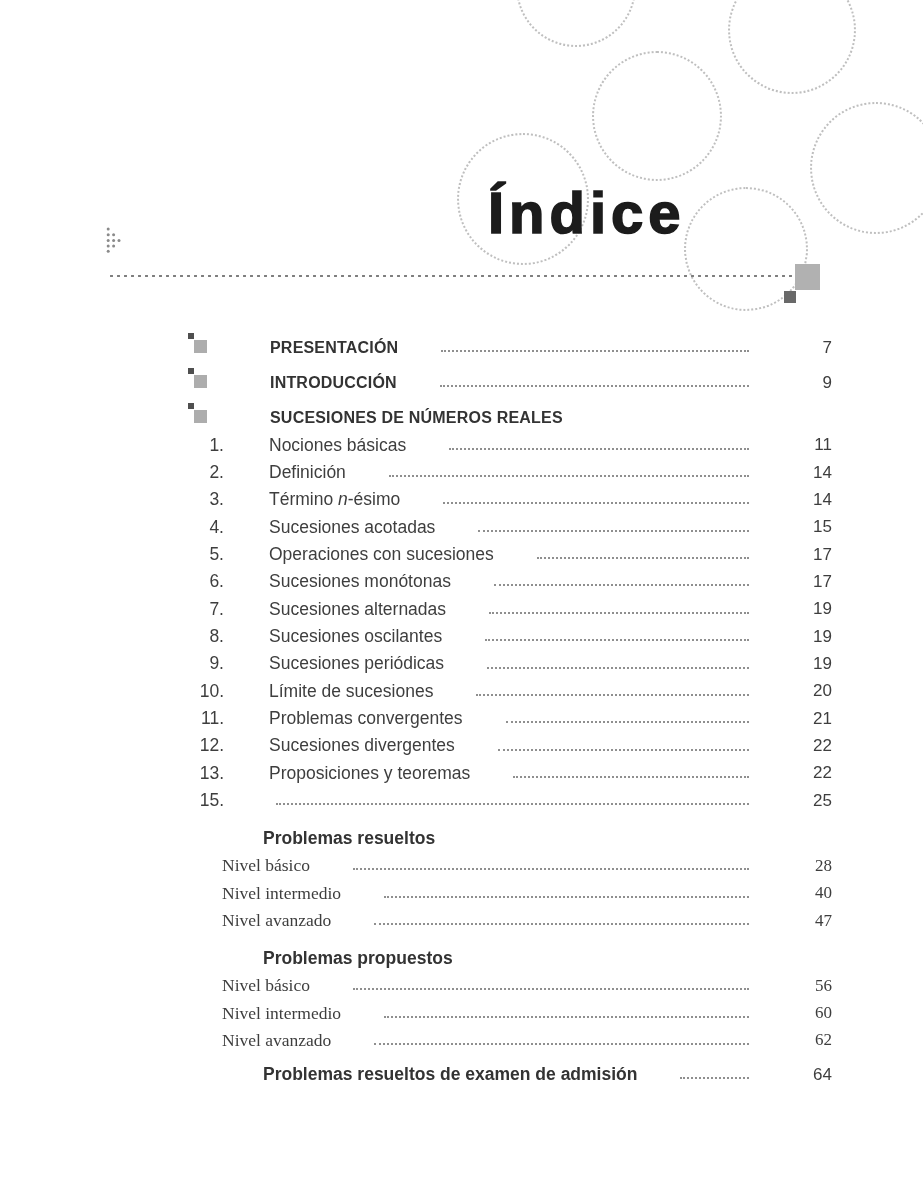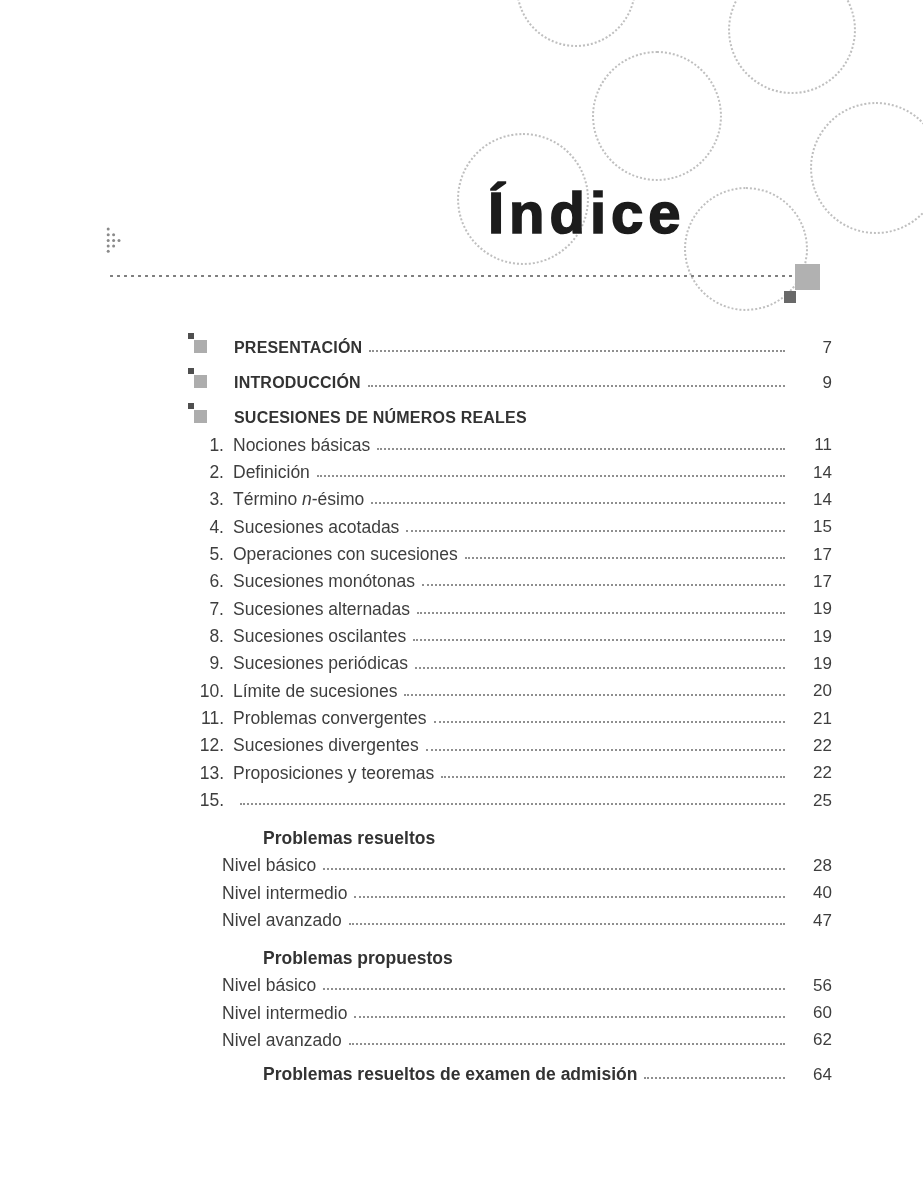--- a/index.html
+++ b/index.html
@@ -36,25 +36,25 @@
   .rule{
     position:absolute;left:108px;top:274px;width:684px;height:4px;
     background-image:radial-gradient(circle,#7d7d7d 1.1px,transparent 1.5px);
     background-size:7px 4px;background-repeat:repeat-x;background-position:0 center;
   }
   .sq-big{position:absolute;left:795px;top:264px;width:25px;height:26px;background:var(--c-sq-light);}
   .sq-small{position:absolute;left:784px;top:291px;width:12px;height:12px;background:var(--c-sq-dark);}
   .dots-tri{position:absolute;left:105px;top:226px;}
   
   .toc{position:absolute;left:188px;top:330px;width:644px;}
-  .row{display:flex;align-items:flex-end;height:27.35px;}
+  .row{display:flex;align-items:flex-end;height:27.35px;gap:36px;}
   .row.header:not(:first-child){margin-top:7.7px;align-items:flex-end;}
   .row.subheader{margin-top:10.5px;padding-left:34px;}
   .row.subheader-paged{margin-top:7px;padding-left:34px;}
-  .row.plain{padding-left:34px;}
+  .row.plain{padding-left:34px;font-family:Liberation Serif, serif;}
   .num{flex:none;width:36px;text-align:right;margin-right:9px;
        font-size:17.5px;color:var(--c-text);line-height:1.15;}
   .label{font-size:17.5px;color:var(--c-text);line-height:1.15;white-space:nowrap;}
   .header .label{font-size:16px;font-weight:700;color:var(--c-head);letter-spacing:.2px;}
   .subheader .label,.subheader-paged .label{font-weight:700;color:var(--c-head);margin-left:41px;}
   .leader{flex:1;min-width:18px;border-bottom:2px dotted var(--c-leader);
           margin:0 5px 5px 7px;}
   .pageno{flex:none;width:42px;text-align:right;font-size:17px;
           color:var(--c-text);line-height:1.15;}
   

